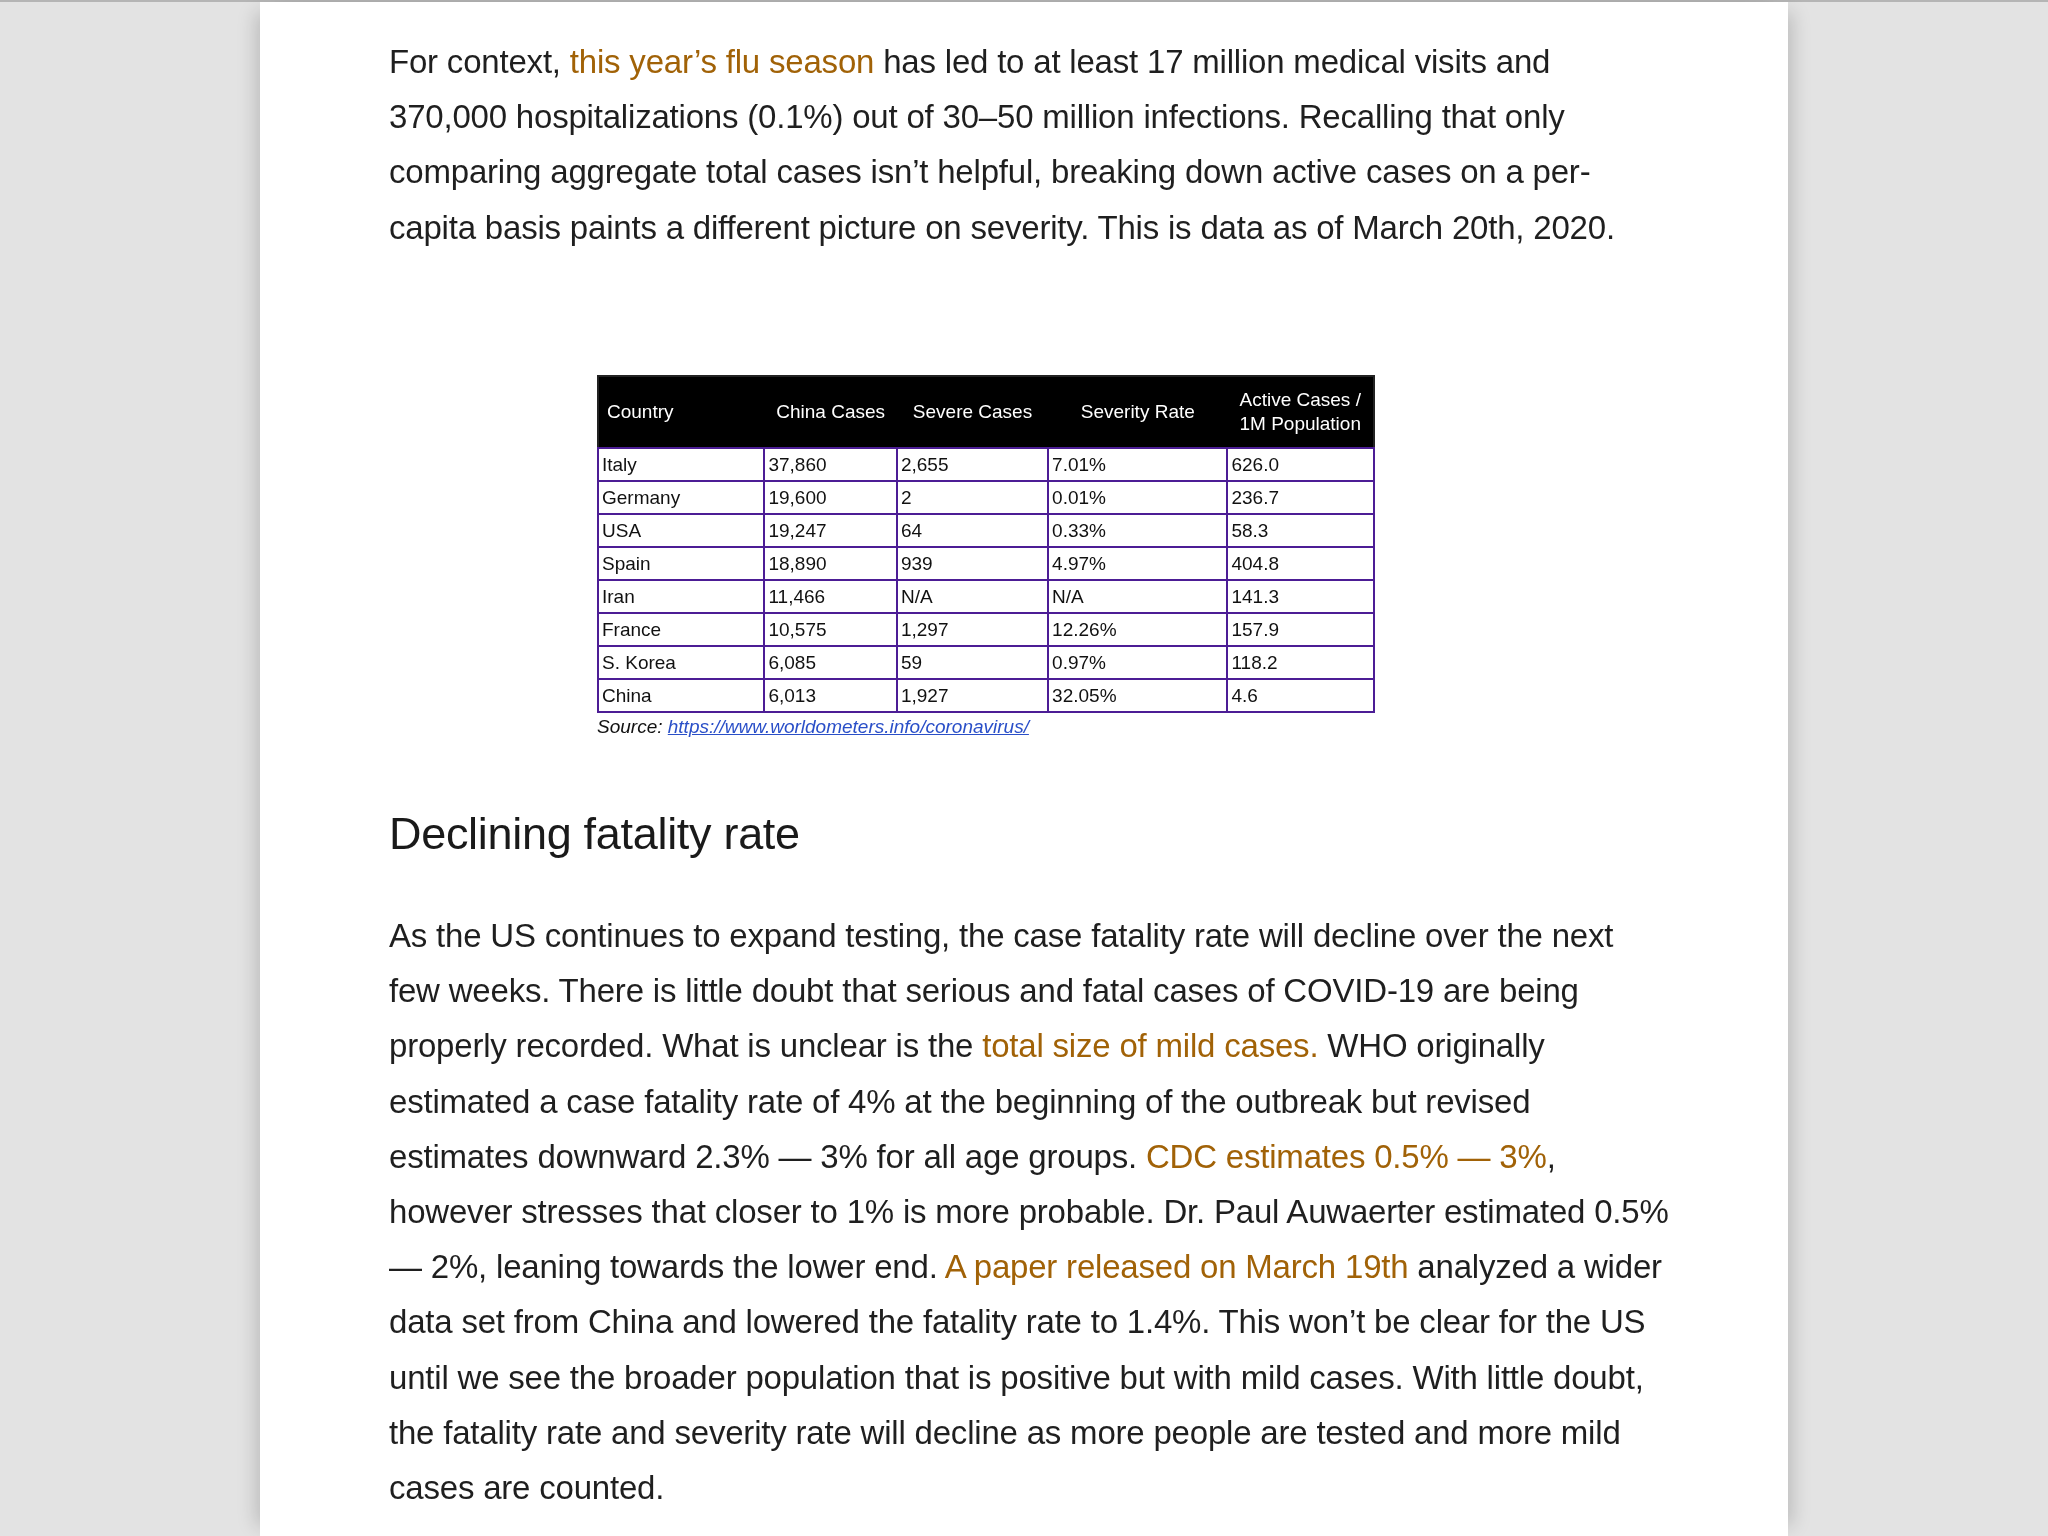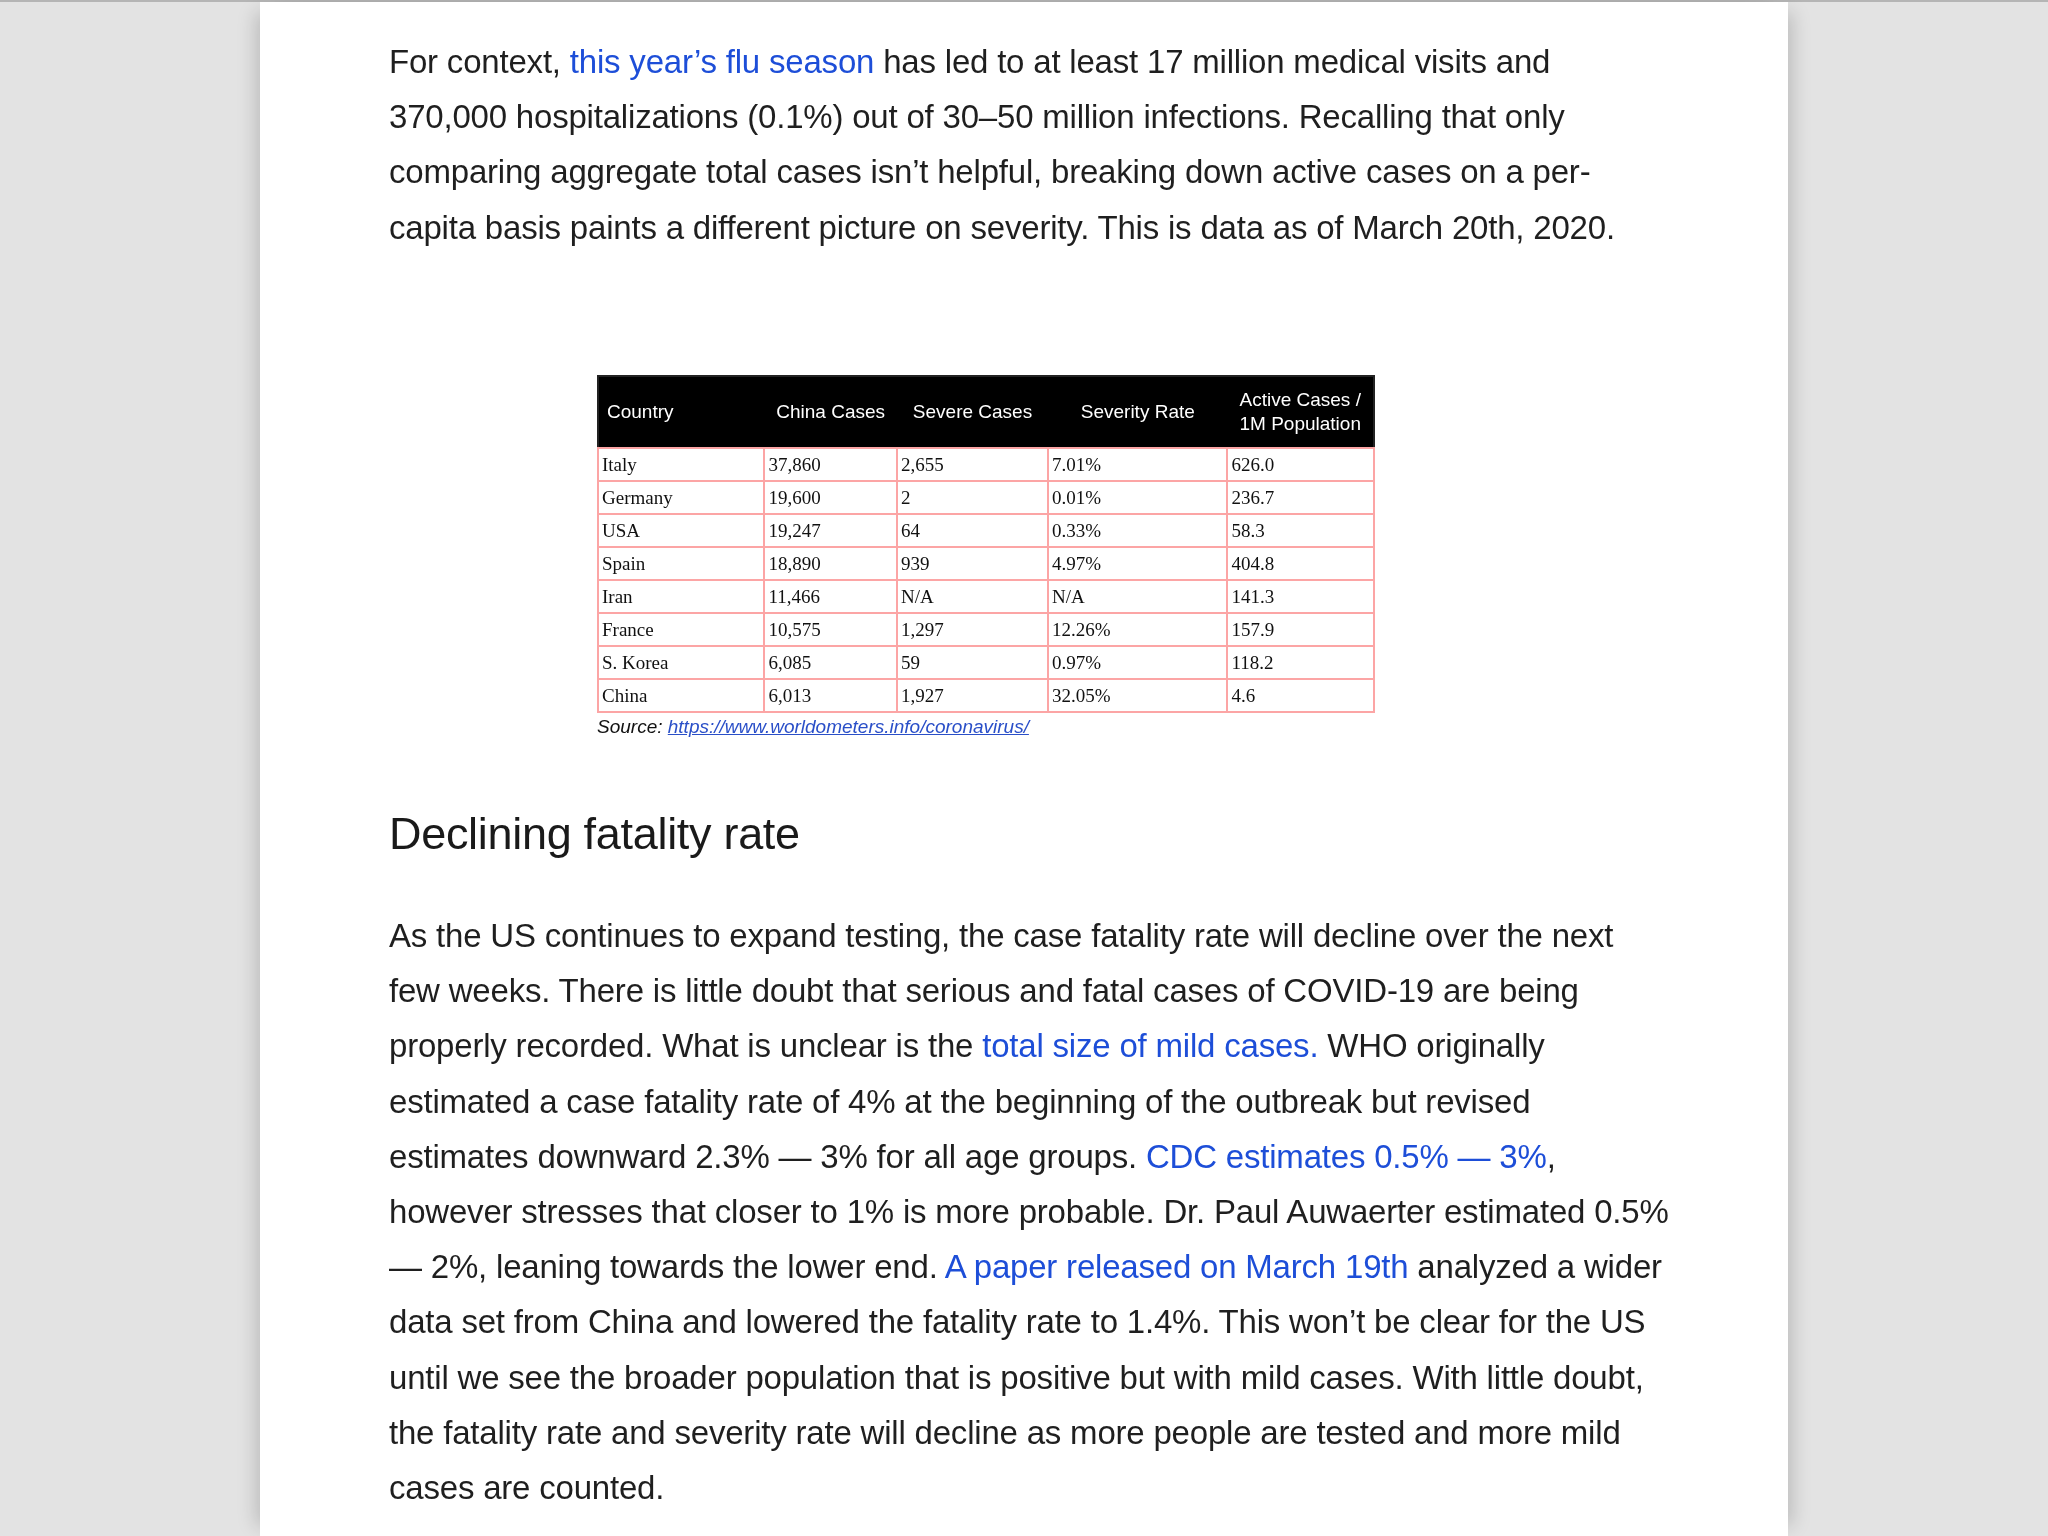--- a/index.html
+++ b/index.html
@@ -13,35 +13,35 @@
   .page {
     position: absolute; left: 260px; top: 2px; width: 1528px; height: 1534px;
     background: #ffffff;
     box-shadow: -14px 0 18px -10px rgba(0,0,0,0.18), 14px 0 18px -10px rgba(0,0,0,0.18);
   }
   .content { position: absolute; left: 129px; top: 0; width: 1280px; }
   p.body {
     margin: 0; font-size: 33px; line-height: 55.2px; color: #1f1f1f;
     letter-spacing: -0.2px;
   }
-  a.lnk { color: #1d4ed8; text-decoration: none; }
+  a.lnk { color: #a16207; text-decoration: none; }
   #para1 { position: absolute; top: 32px; left: 0; width: 1270px; }
   #figure { position: absolute; top: 373px; left: 208px; width: 868px; }
   table.data {
     border-collapse: collapse; width: 778px; font-size: 19px; color: #111;
     border: 2px solid #222;
   }
   table.data th {
     background: #000; color: #fff; font-weight: normal; text-align: left;
     height: 70px; padding: 0 8px; font-size: 19px; line-height: 24px; vertical-align: middle;
   }
   table.data th.center { text-align: center; }
   table.data td {
-    border: 2px solid #fca5a5; height: 31px; padding: 0 3px; font-size: 19px;
-    line-height: 31px; vertical-align: bottom; font-family: Liberation Serif, serif;
+    border: 2px solid #4c1d95; height: 31px; padding: 0 3px; font-size: 19px;
+    line-height: 31px; vertical-align: bottom;
   }
   .source { font-size: 19px; font-style: italic; color: #111; margin-top: 3px; margin-left: 0px; }
   .source a { color: #2a4fc8; text-decoration: underline; }
   h2.section {
     position: absolute; top: 806px; left: 0; margin: 0;
     font-size: 45px; font-weight: normal; color: #1a1a1a; letter-spacing: -0.3px;
   }
   #para2 { position: absolute; top: 906px; left: 0; width: 1282px; }
 </style>
 </head>

